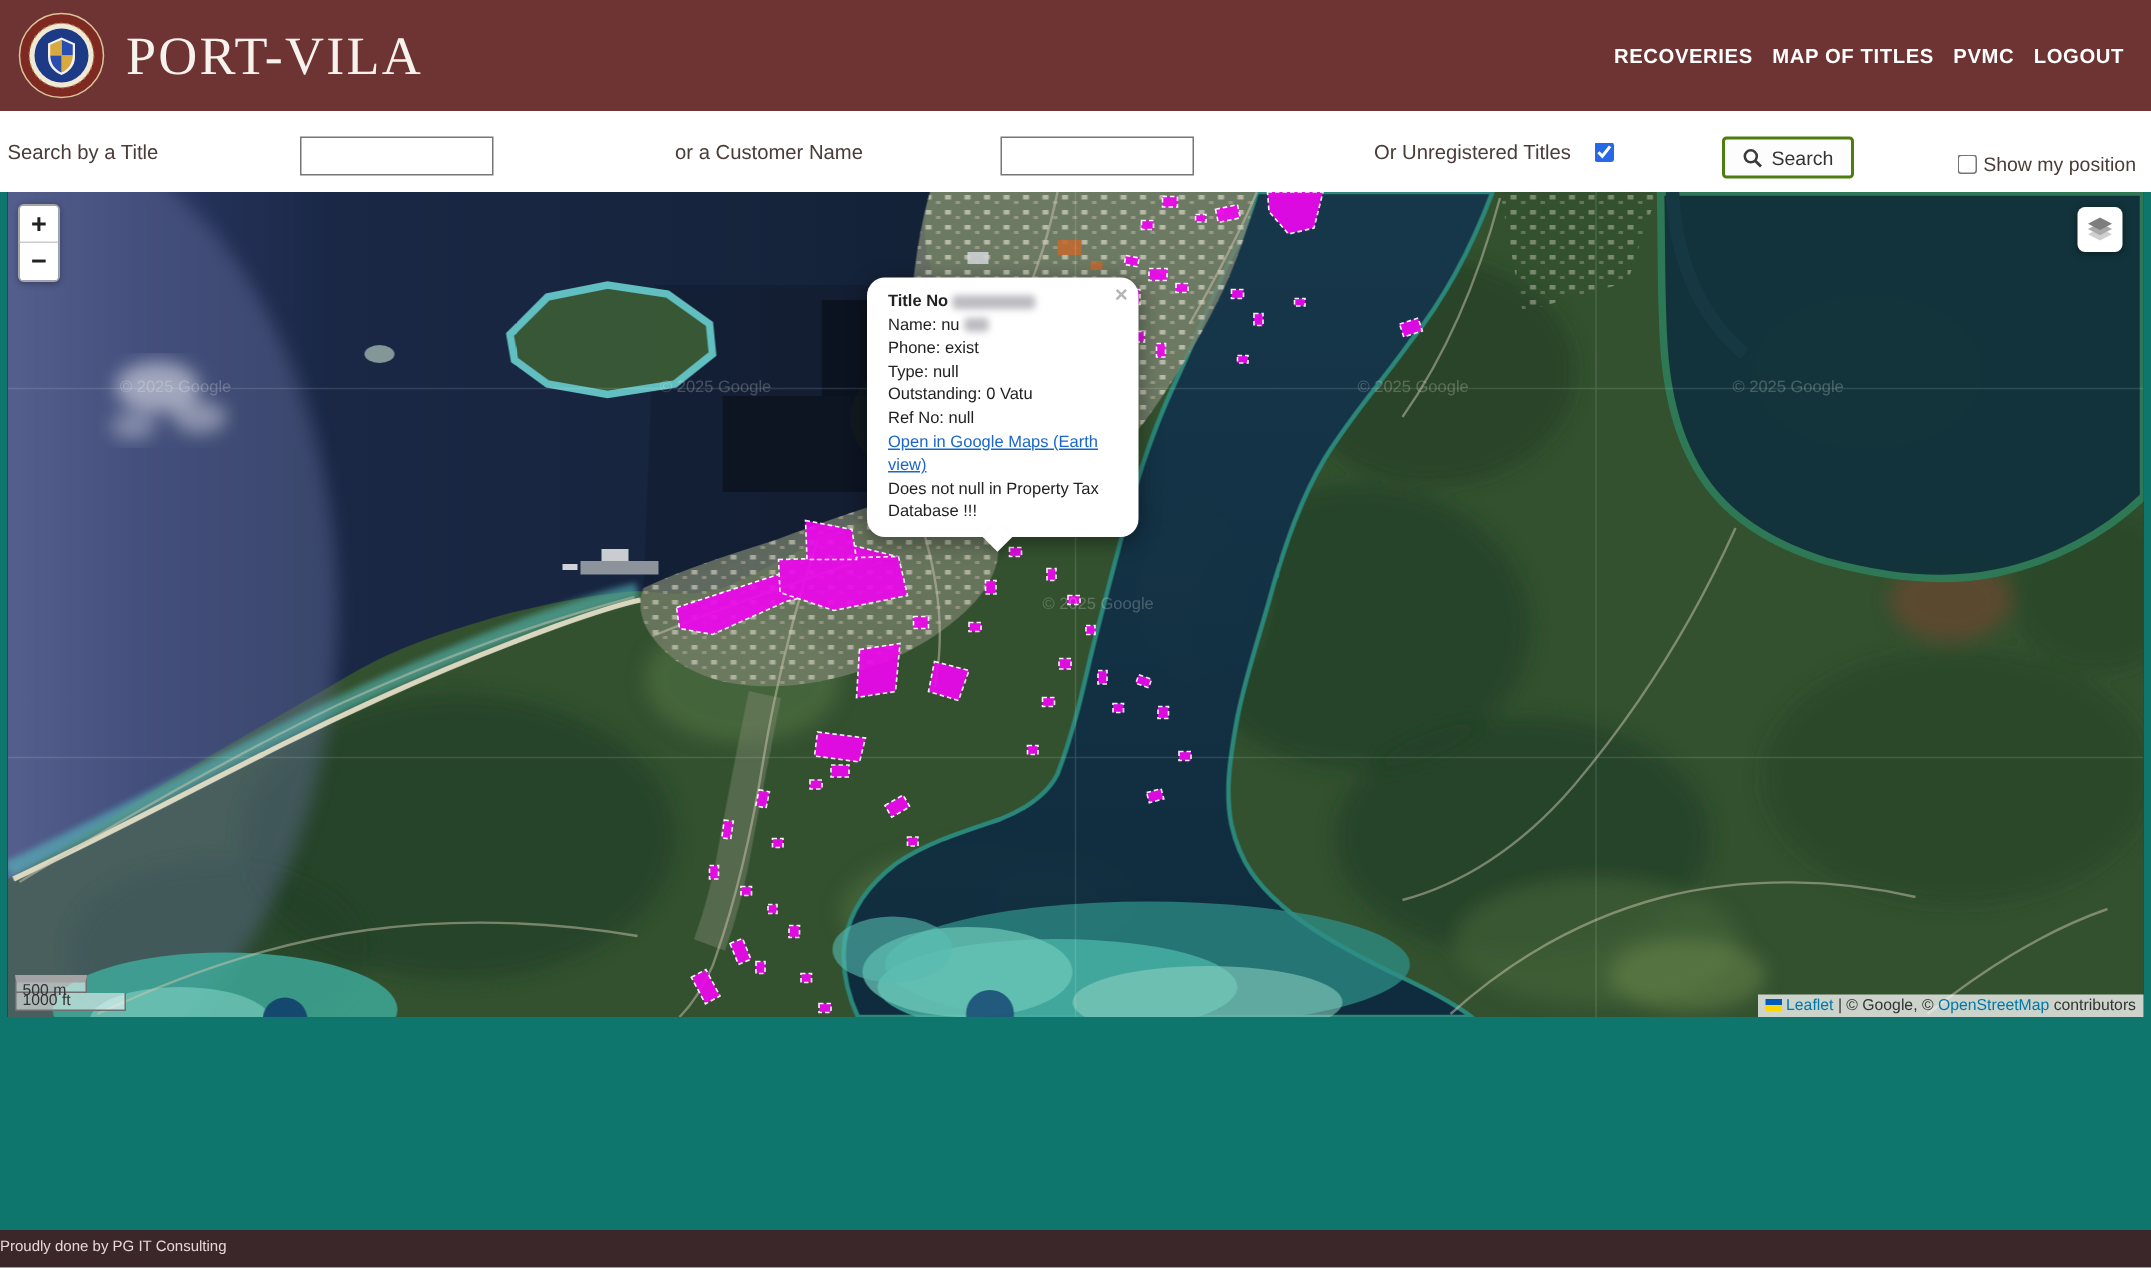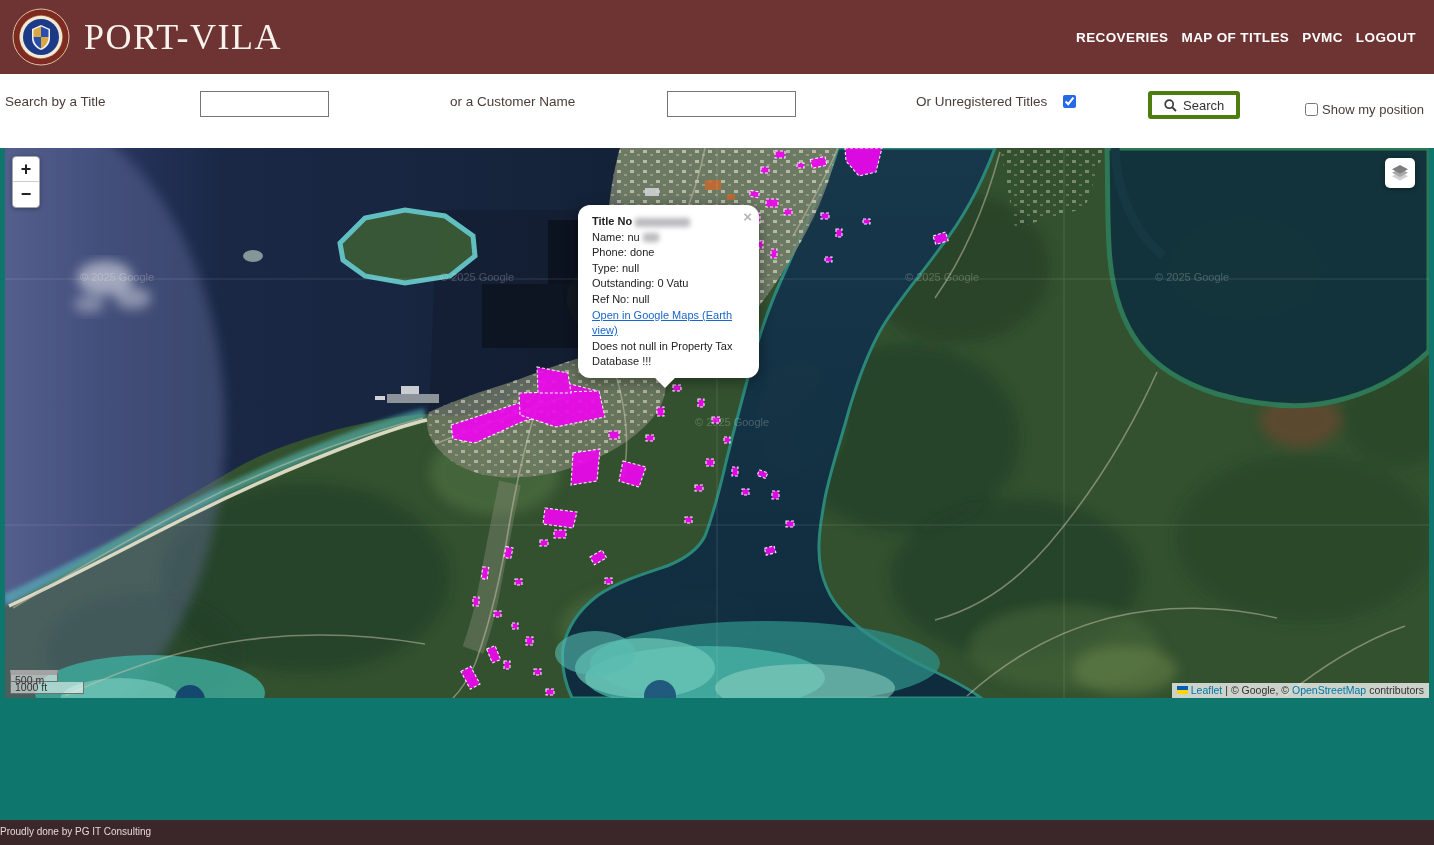--- a/index.html
+++ b/index.html
@@ -7,31 +7,31 @@
   .page { width:1434px; height:845px; position:relative; overflow:hidden; background:#0f766e; }
 
   
   .header { height:74px; background:var(--header-maroon,#6E3333); display:flex; align-items:center; padding:0 12px; }
   .logo { width:58px; height:58px; flex:0 0 auto; }
   .brand { color:#f7f3ec; font-family:"Liberation Serif", serif; font-size:36px; letter-spacing:1.5px; margin-left:14px; font-weight:400; }
   .nav { margin-left:auto; display:flex; gap:13px; align-items:flex-end; padding-right:6px; }
   .nav a { color:#fff; font-size:13.5px; font-weight:bold; letter-spacing:.4px; text-decoration:none; cursor:pointer; }
 
   
-  .searchbar { position:relative; height:74px; background:#fff; font-size:13.5px; color:var(--label-text,#4A3C38); }
+  .searchbar { position:relative; height:54px; background:#fff; font-size:13.5px; color:var(--label-text,#4A3C38); }
   .searchbar .lbl { position:absolute; top:20px; white-space:nowrap; }
   #lbl-title { left:5px; }
   #lbl-customer { left:450px; }
   .txt { position:absolute; top:17px; width:129px; height:26px; border:1px solid #767676; background:#fff; padding:0 4px; font-size:13px; }
   #inp-title { left:200px; }
   #inp-customer { left:667px; }
   .unreg { position:absolute; left:916px; top:20px; display:flex; align-items:center; gap:16px; }
   .unreg input, .showpos input { width:13px; height:13px; accent-color:var(--checkbox-blue,#2668E8); cursor:pointer; }
   .search-btn { position:absolute; left:1148px; top:17px; height:28px; padding:0 12px; display:flex; align-items:center; gap:6px;
-    background:#fdfdfd; border:4px solid #4d7c0f; border-radius:3px; font-size:13px; color:#333; cursor:pointer; }
+    background:#fdfdfd; border:2px solid #4d7c0f; border-radius:3px; font-size:13px; color:#333; cursor:pointer; }
   .showpos { position:absolute; right:10px; top:28px; display:flex; align-items:center; gap:4px; font-size:13px;justify-content:space-between; }
 
   
   .map { position:relative; margin:0 5px; width:1424px; height:550px; background:#1c2a49; overflow:hidden; }
   .map svg.art { position:absolute; left:0; top:0; }
 
   .zoomctl { position:absolute; left:7px; top:8px; width:28px; border:1px solid #a8a8a8; border-radius:4px; overflow:hidden;
     box-shadow:0 1px 4px rgba(0,0,0,.3); z-index:5; }
   .zoomctl div { width:100%; height:25px; background:#fff; color:#222; font:bold 18px/24px "Liberation Sans",sans-serif; text-align:center; cursor:pointer; }
   .zoomctl div:first-child { border-bottom:1px solid #ccc; }
@@ -317,21 +317,21 @@
     <div class="popup">
       <span class="close">×</span>
       <div>
         <b>Title No</b>
         <span class="blurbox" style="width:55px"></span>
       </div>
       <div>
         <span>Name: nu</span>
         <span class="blurbox" style="width:16px"></span>
       </div>
-      <div>Phone: done</div>
+      <div>Phone: exist</div>
       <div>Type: null</div>
       <div>Outstanding: 0 Vatu</div>
       <div>Ref No: null</div>
       <div><a>Open in Google Maps (Earth view)</a></div>
       <div>Does not null in Property Tax Database !!!</div>
       <div class="tip"></div>
     </div>
 
     <div class="scale">
       <div class="scale-line m">500 m</div>

